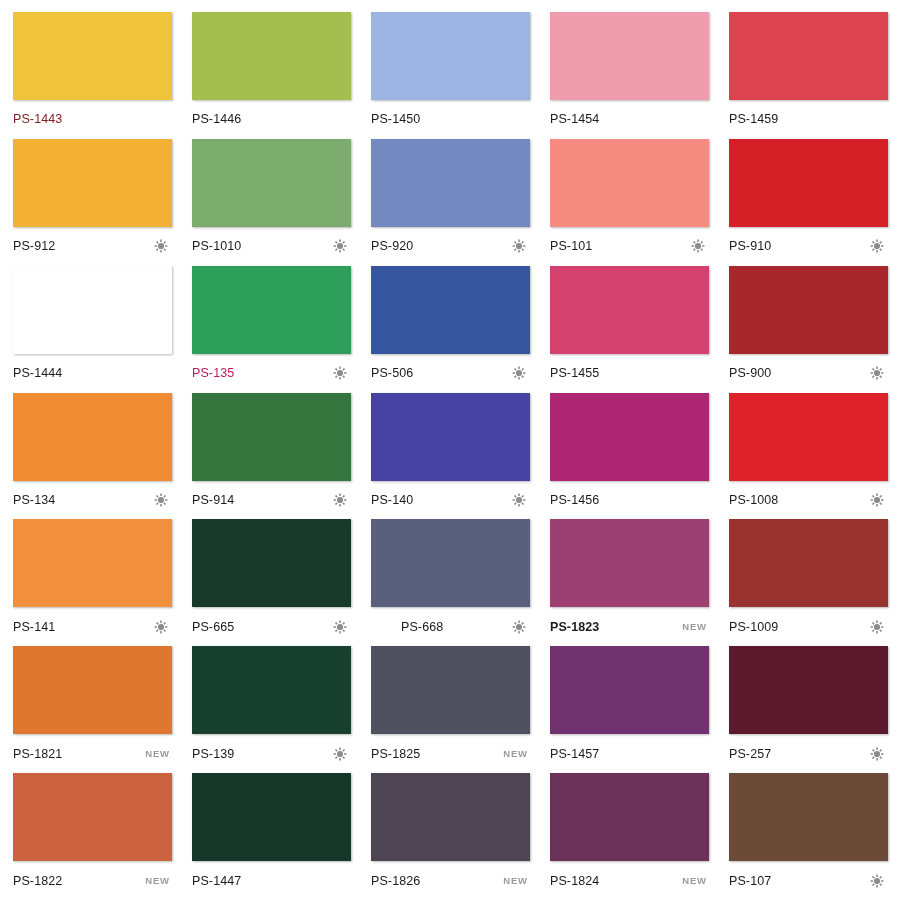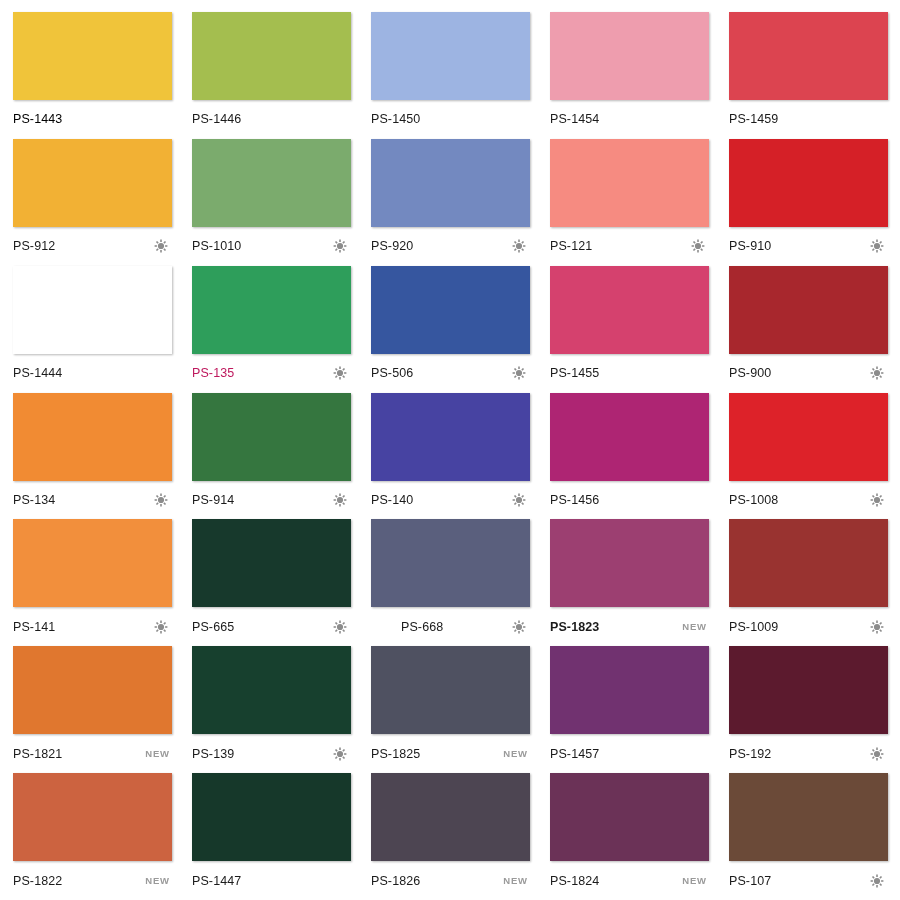--- a/index.html
+++ b/index.html
@@ -67,21 +67,21 @@
   }
   .sun-icon svg { display: block; }
 </style>
 </head>
 <body>
 
 <div id="swatch-grid">
     <div class="swatch-cell">
       <div class="swatch-chip" style="background: rgb(240, 196, 58);"></div>
       <div class="swatch-meta">
-        <span class="swatch-code" style="color: #000000;">PS-1443</span>
+        <span class="swatch-code" style="color: #7f1d1d;">PS-1443</span>
         <span class="swatch-flag"></span>
       </div>
     </div>
     <div class="swatch-cell">
       <div class="swatch-chip" style="background: rgb(164, 190, 79);"></div>
       <div class="swatch-meta">
         <span class="swatch-code" style="color: rgb(27, 27, 27);">PS-1446</span>
         <span class="swatch-flag"></span>
       </div>
     </div>
@@ -159,21 +159,21 @@
             <line x1="4.10" y1="4.10" x2="2.47" y2="2.47" stroke="#8c8c8c" stroke-width="1.6" stroke-linecap="butt"></line>
             <line x1="7.00" y1="2.90" x2="7.00" y2="0.60" stroke="#8c8c8c" stroke-width="1.6" stroke-linecap="butt"></line>
             <line x1="9.90" y1="4.10" x2="11.53" y2="2.47" stroke="#8c8c8c" stroke-width="1.6" stroke-linecap="butt"></line>
           </svg>
         </span>
       </div>
     </div>
     <div class="swatch-cell">
       <div class="swatch-chip" style="background: rgb(246, 139, 129);"></div>
       <div class="swatch-meta">
-        <span class="swatch-code" style="color: rgb(27, 27, 27);">PS-121</span>
+        <span class="swatch-code" style="color: rgb(27, 27, 27);">PS-101</span>
         <span class="swatch-flag sun-icon">
           <svg viewBox="0 0 14 14" width="14" height="14">
             <circle cx="7" cy="7" r="3.1" fill="#8c8c8c"></circle>
             <line x1="11.10" y1="7.00" x2="13.40" y2="7.00" stroke="#8c8c8c" stroke-width="1.6" stroke-linecap="butt"></line>
             <line x1="9.90" y1="9.90" x2="11.53" y2="11.53" stroke="#8c8c8c" stroke-width="1.6" stroke-linecap="butt"></line>
             <line x1="7.00" y1="11.10" x2="7.00" y2="13.40" stroke="#8c8c8c" stroke-width="1.6" stroke-linecap="butt"></line>
             <line x1="4.10" y1="9.90" x2="2.47" y2="11.53" stroke="#8c8c8c" stroke-width="1.6" stroke-linecap="butt"></line>
             <line x1="2.90" y1="7.00" x2="0.60" y2="7.00" stroke="#8c8c8c" stroke-width="1.6" stroke-linecap="butt"></line>
             <line x1="4.10" y1="4.10" x2="2.47" y2="2.47" stroke="#8c8c8c" stroke-width="1.6" stroke-linecap="butt"></line>
             <line x1="7.00" y1="2.90" x2="7.00" y2="0.60" stroke="#8c8c8c" stroke-width="1.6" stroke-linecap="butt"></line>
@@ -480,21 +480,21 @@
     <div class="swatch-cell">
       <div class="swatch-chip" style="background: rgb(113, 50, 112);"></div>
       <div class="swatch-meta">
         <span class="swatch-code" style="color: rgb(27, 27, 27);">PS-1457</span>
         <span class="swatch-flag"></span>
       </div>
     </div>
     <div class="swatch-cell">
       <div class="swatch-chip" style="background: rgb(92, 26, 46);"></div>
       <div class="swatch-meta">
-        <span class="swatch-code" style="color: rgb(27, 27, 27);">PS-192</span>
+        <span class="swatch-code" style="color: rgb(27, 27, 27);">PS-257</span>
         <span class="swatch-flag sun-icon">
           <svg viewBox="0 0 14 14" width="14" height="14">
             <circle cx="7" cy="7" r="3.1" fill="#8c8c8c"></circle>
             <line x1="11.10" y1="7.00" x2="13.40" y2="7.00" stroke="#8c8c8c" stroke-width="1.6" stroke-linecap="butt"></line>
             <line x1="9.90" y1="9.90" x2="11.53" y2="11.53" stroke="#8c8c8c" stroke-width="1.6" stroke-linecap="butt"></line>
             <line x1="7.00" y1="11.10" x2="7.00" y2="13.40" stroke="#8c8c8c" stroke-width="1.6" stroke-linecap="butt"></line>
             <line x1="4.10" y1="9.90" x2="2.47" y2="11.53" stroke="#8c8c8c" stroke-width="1.6" stroke-linecap="butt"></line>
             <line x1="2.90" y1="7.00" x2="0.60" y2="7.00" stroke="#8c8c8c" stroke-width="1.6" stroke-linecap="butt"></line>
             <line x1="4.10" y1="4.10" x2="2.47" y2="2.47" stroke="#8c8c8c" stroke-width="1.6" stroke-linecap="butt"></line>
             <line x1="7.00" y1="2.90" x2="7.00" y2="0.60" stroke="#8c8c8c" stroke-width="1.6" stroke-linecap="butt"></line>

